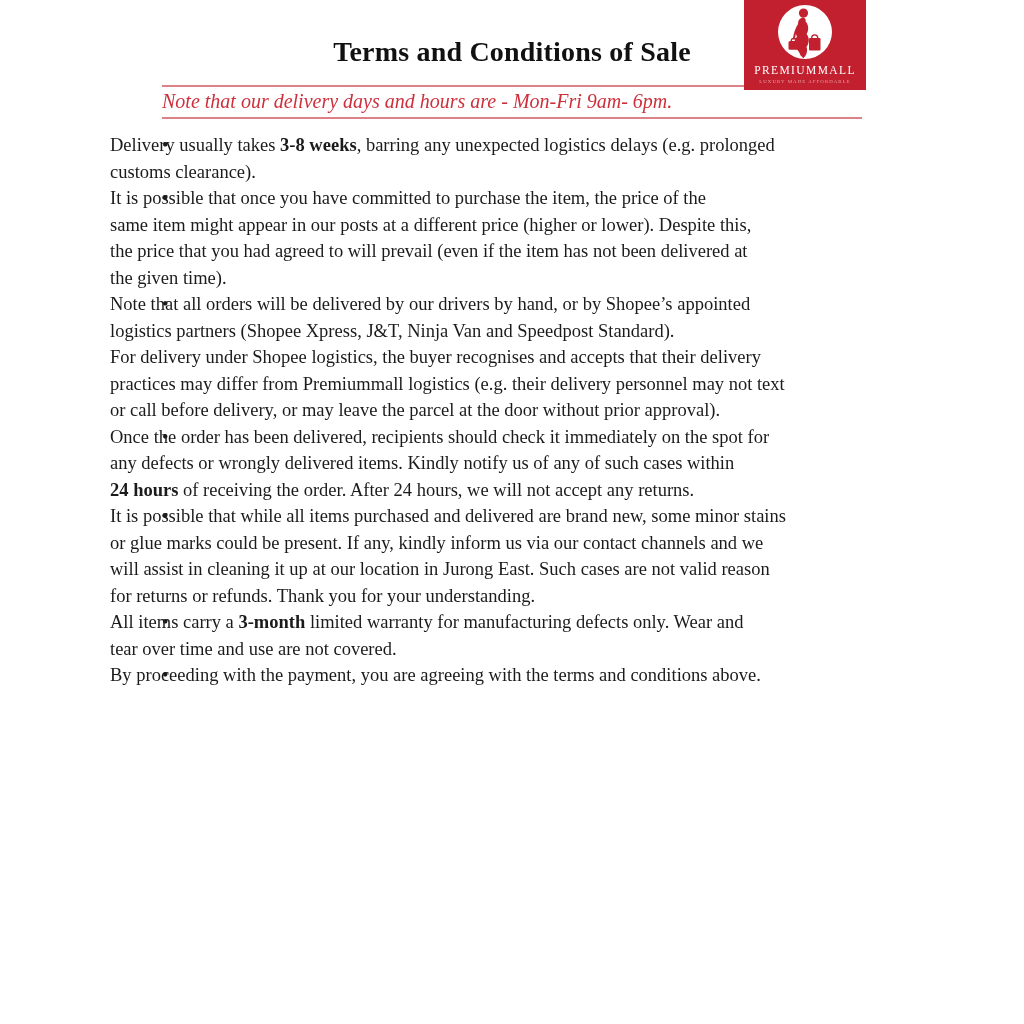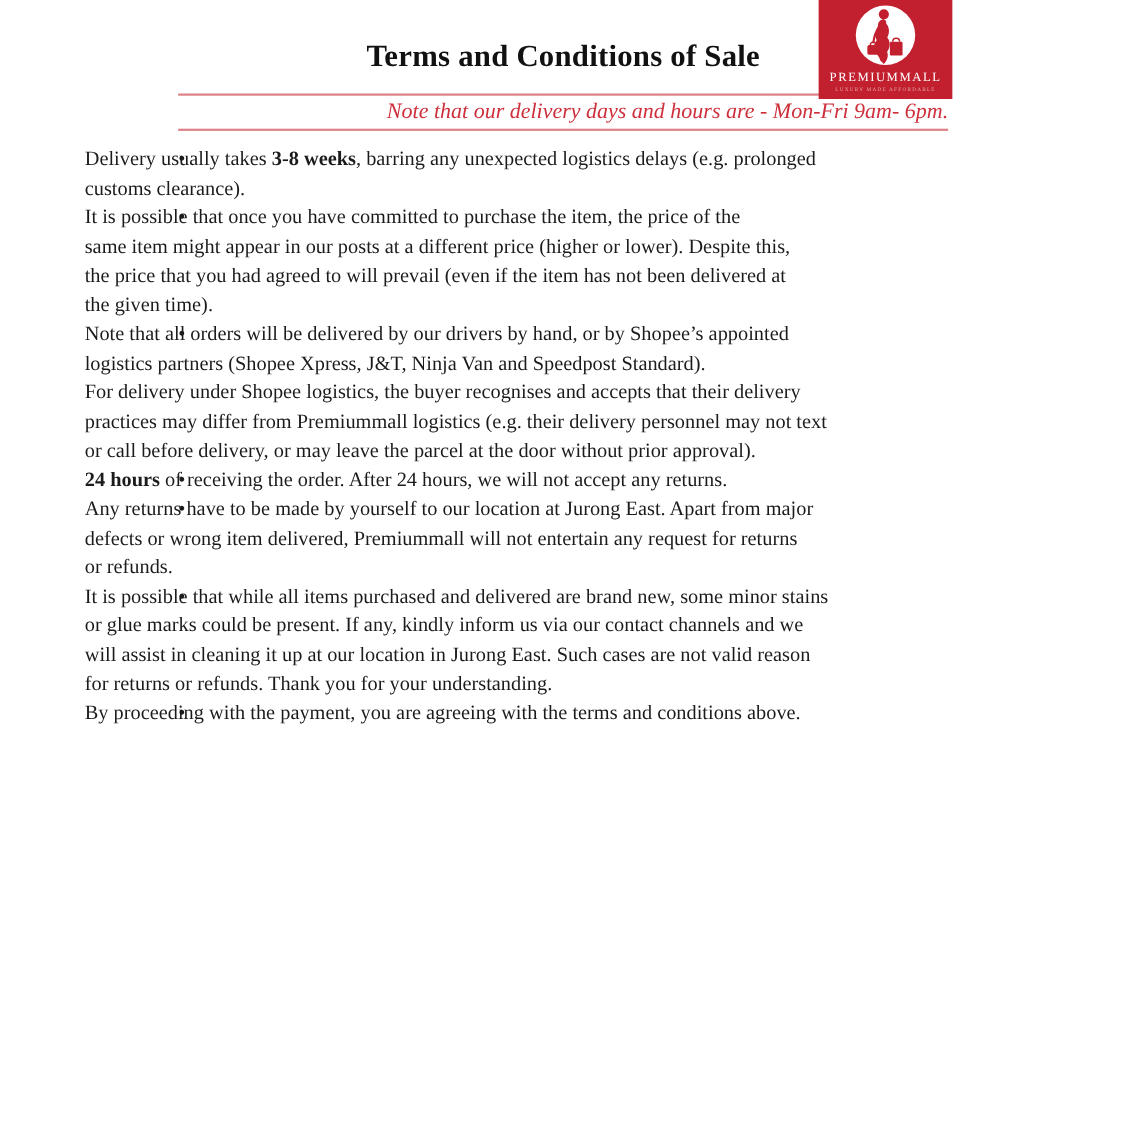--- a/index.html
+++ b/index.html
@@ -38,36 +38,36 @@
     color: #111111;
     letter-spacing: 0.2px;
   }
 
   
   .notice {
     margin: 17px 162px 0 162px;
     border-top: 2px solid var(--rule-red);
     border-bottom: 2px solid var(--rule-red);
     padding: 3px 0 4px 0;
-    text-align: right;
+    text-align: left;
   }
   .notice-text {
     font-style: italic;
     font-size: 20px;
     color: var(--note-red);
   }
 
   
   .terms {
     list-style: none;
     margin-top: 13px;
   }
   .terms li {
     position: relative;
-    padding-left: 77px;
+    padding-left: 110px;
     white-space: pre;
     font-size: 18.5px;
     line-height: 26.5px;
     color: var(--body-ink);
   }
   .terms li::before {
     content: "\2022";
     position: absolute;
     left: 162px;
     top: 0;
@@ -109,22 +109,23 @@
 customs clearance).</span></li>
     <li><span>It is possible that once you have committed to purchase the item, the price of the
 same item might appear in our posts at a different price (higher or lower). Despite this,
 the price that you had agreed to will prevail (even if the item has not been delivered at
 the given time).</span></li>
     <li><span>Note that all orders will be delivered by our drivers by hand, or by Shopee’s appointed
 logistics partners (Shopee Xpress, J&amp;T, Ninja Van and Speedpost Standard).
 For delivery under Shopee logistics, the buyer recognises and accepts that their delivery
 practices may differ from Premiummall logistics (e.g. their delivery personnel may not text
 or call before delivery, or may leave the parcel at the door without prior approval).</span></li>
-    <li><span class="bold">24 hours</span><span> of receiving the order. After 24 hours, we will not accept any returns.</span></li>
-    <li><span>Any returns have to be made by yourself to our location at Jurong East. Apart from major
-defects or wrong item delivered, Premiummall will not entertain any request for returns
-or refunds.</span></li>
+    <li><span>Once the order has been delivered, recipients should check it immediately on the spot for
+any defects or wrongly delivered items. Kindly notify us of any of such cases within
+</span><span class="bold">24 hours</span><span> of receiving the order. After 24 hours, we will not accept any returns.</span></li>
     <li><span>It is possible that while all items purchased and delivered are brand new, some minor stains
 or glue marks could be present. If any, kindly inform us via our contact channels and we
 will assist in cleaning it up at our location in Jurong East. Such cases are not valid reason
 for returns or refunds. Thank you for your understanding.</span></li>
+    <li><span>All items carry a </span><span class="bold">3-month</span><span> limited warranty for manufacturing defects only. Wear and
+tear over time and use are not covered.</span></li>
     <li><span>By proceeding with the payment, you are agreeing with the terms and conditions above.</span></li>
   </ul>
 
 </body></html>

